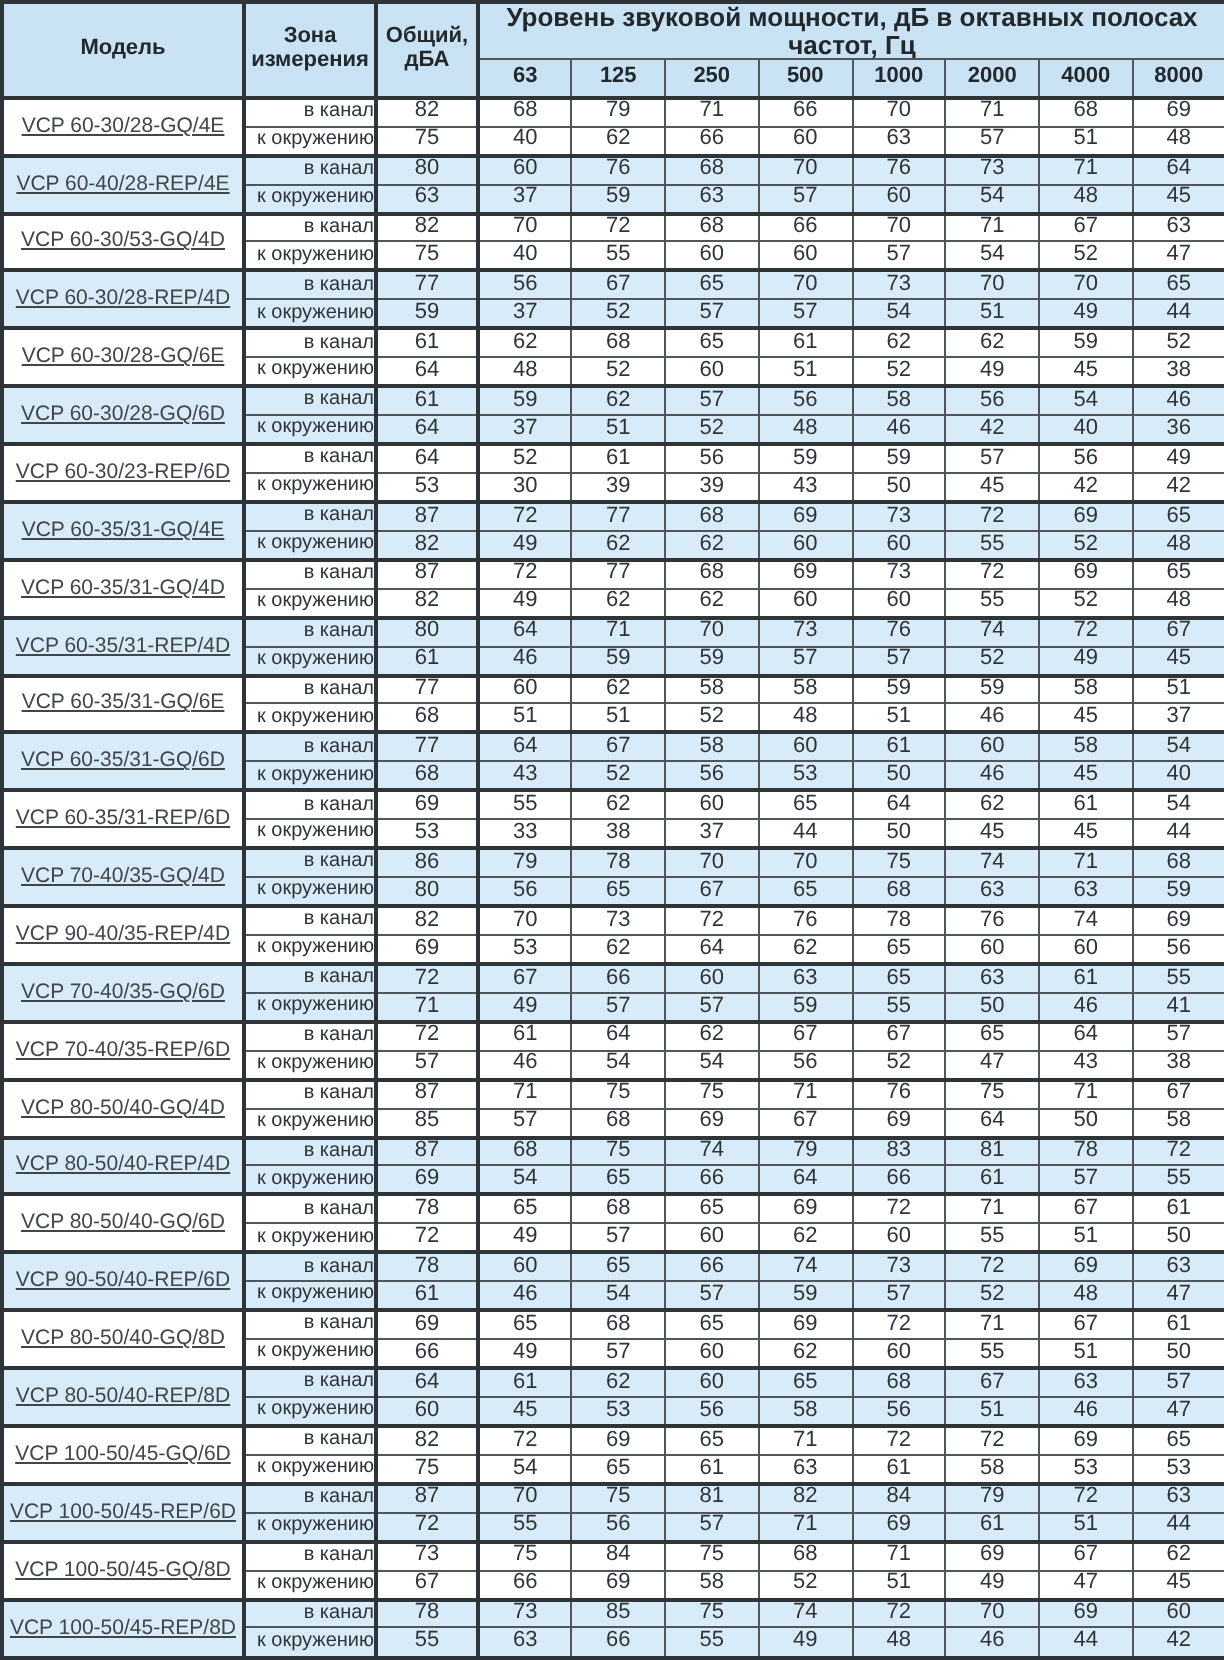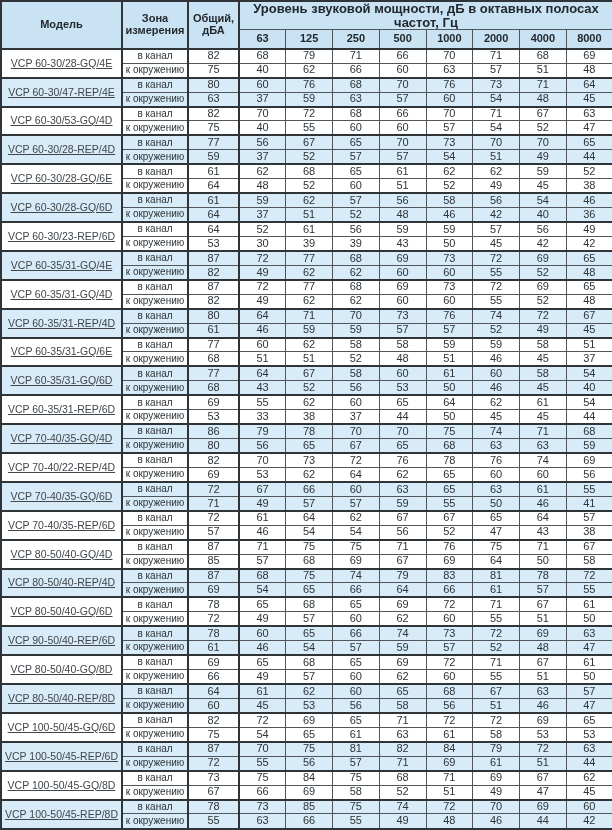--- a/index.html
+++ b/index.html
@@ -36,21 +36,21 @@
   }
 
   tbody td { font-size: 11px; background: #ffffff; }
   td.model {
     font-size: 10.5px;
     color: #41464a;
     white-space: nowrap;
     border-right: 2px solid #2e3438;
     text-decoration: underline;
   }
-  td.zone { font-size: 10px; border-right: 2px solid #2e3438; }
+  td.zone { font-size: 10px; border-right: 2px solid #2e3438; text-align: right; }
   td.val.total { border-right: 2px solid #2e3438; }
 
   tr.pair-first td { border-top: 2px solid #2e3438; }
   tr.pair-second td { border-top: 1px solid #7e868c; }
   tr.shaded td { background: #d7ebf8; }
 </style>
 </head>
 <body>
 
 <table class="spl">
@@ -106,21 +106,21 @@
     <td class="val">62</td>
     <td class="val">66</td>
     <td class="val">60</td>
     <td class="val">63</td>
     <td class="val">57</td>
     <td class="val">51</td>
     <td class="val">48</td>
   </tr>
 
   <tr class="pair-first shaded">
-    <td class="model" rowspan="2">VCP 60-30/47-REP/4E</td>
+    <td class="model" rowspan="2">VCP 60-40/28-REP/4E</td>
     <td class="zone">в канал</td>
     <td class="val total">80</td>
     <td class="val">60</td>
     <td class="val">76</td>
     <td class="val">68</td>
     <td class="val">70</td>
     <td class="val">76</td>
     <td class="val">73</td>
     <td class="val">71</td>
     <td class="val">64</td>
@@ -444,21 +444,21 @@
     <td class="val">65</td>
     <td class="val">67</td>
     <td class="val">65</td>
     <td class="val">68</td>
     <td class="val">63</td>
     <td class="val">63</td>
     <td class="val">59</td>
   </tr>
 
   <tr class="pair-first">
-    <td class="model" rowspan="2">VCP 70-40/22-REP/4D</td>
+    <td class="model" rowspan="2">VCP 90-40/35-REP/4D</td>
     <td class="zone">в канал</td>
     <td class="val total">82</td>
     <td class="val">70</td>
     <td class="val">73</td>
     <td class="val">72</td>
     <td class="val">76</td>
     <td class="val">78</td>
     <td class="val">76</td>
     <td class="val">74</td>
     <td class="val">69</td>

